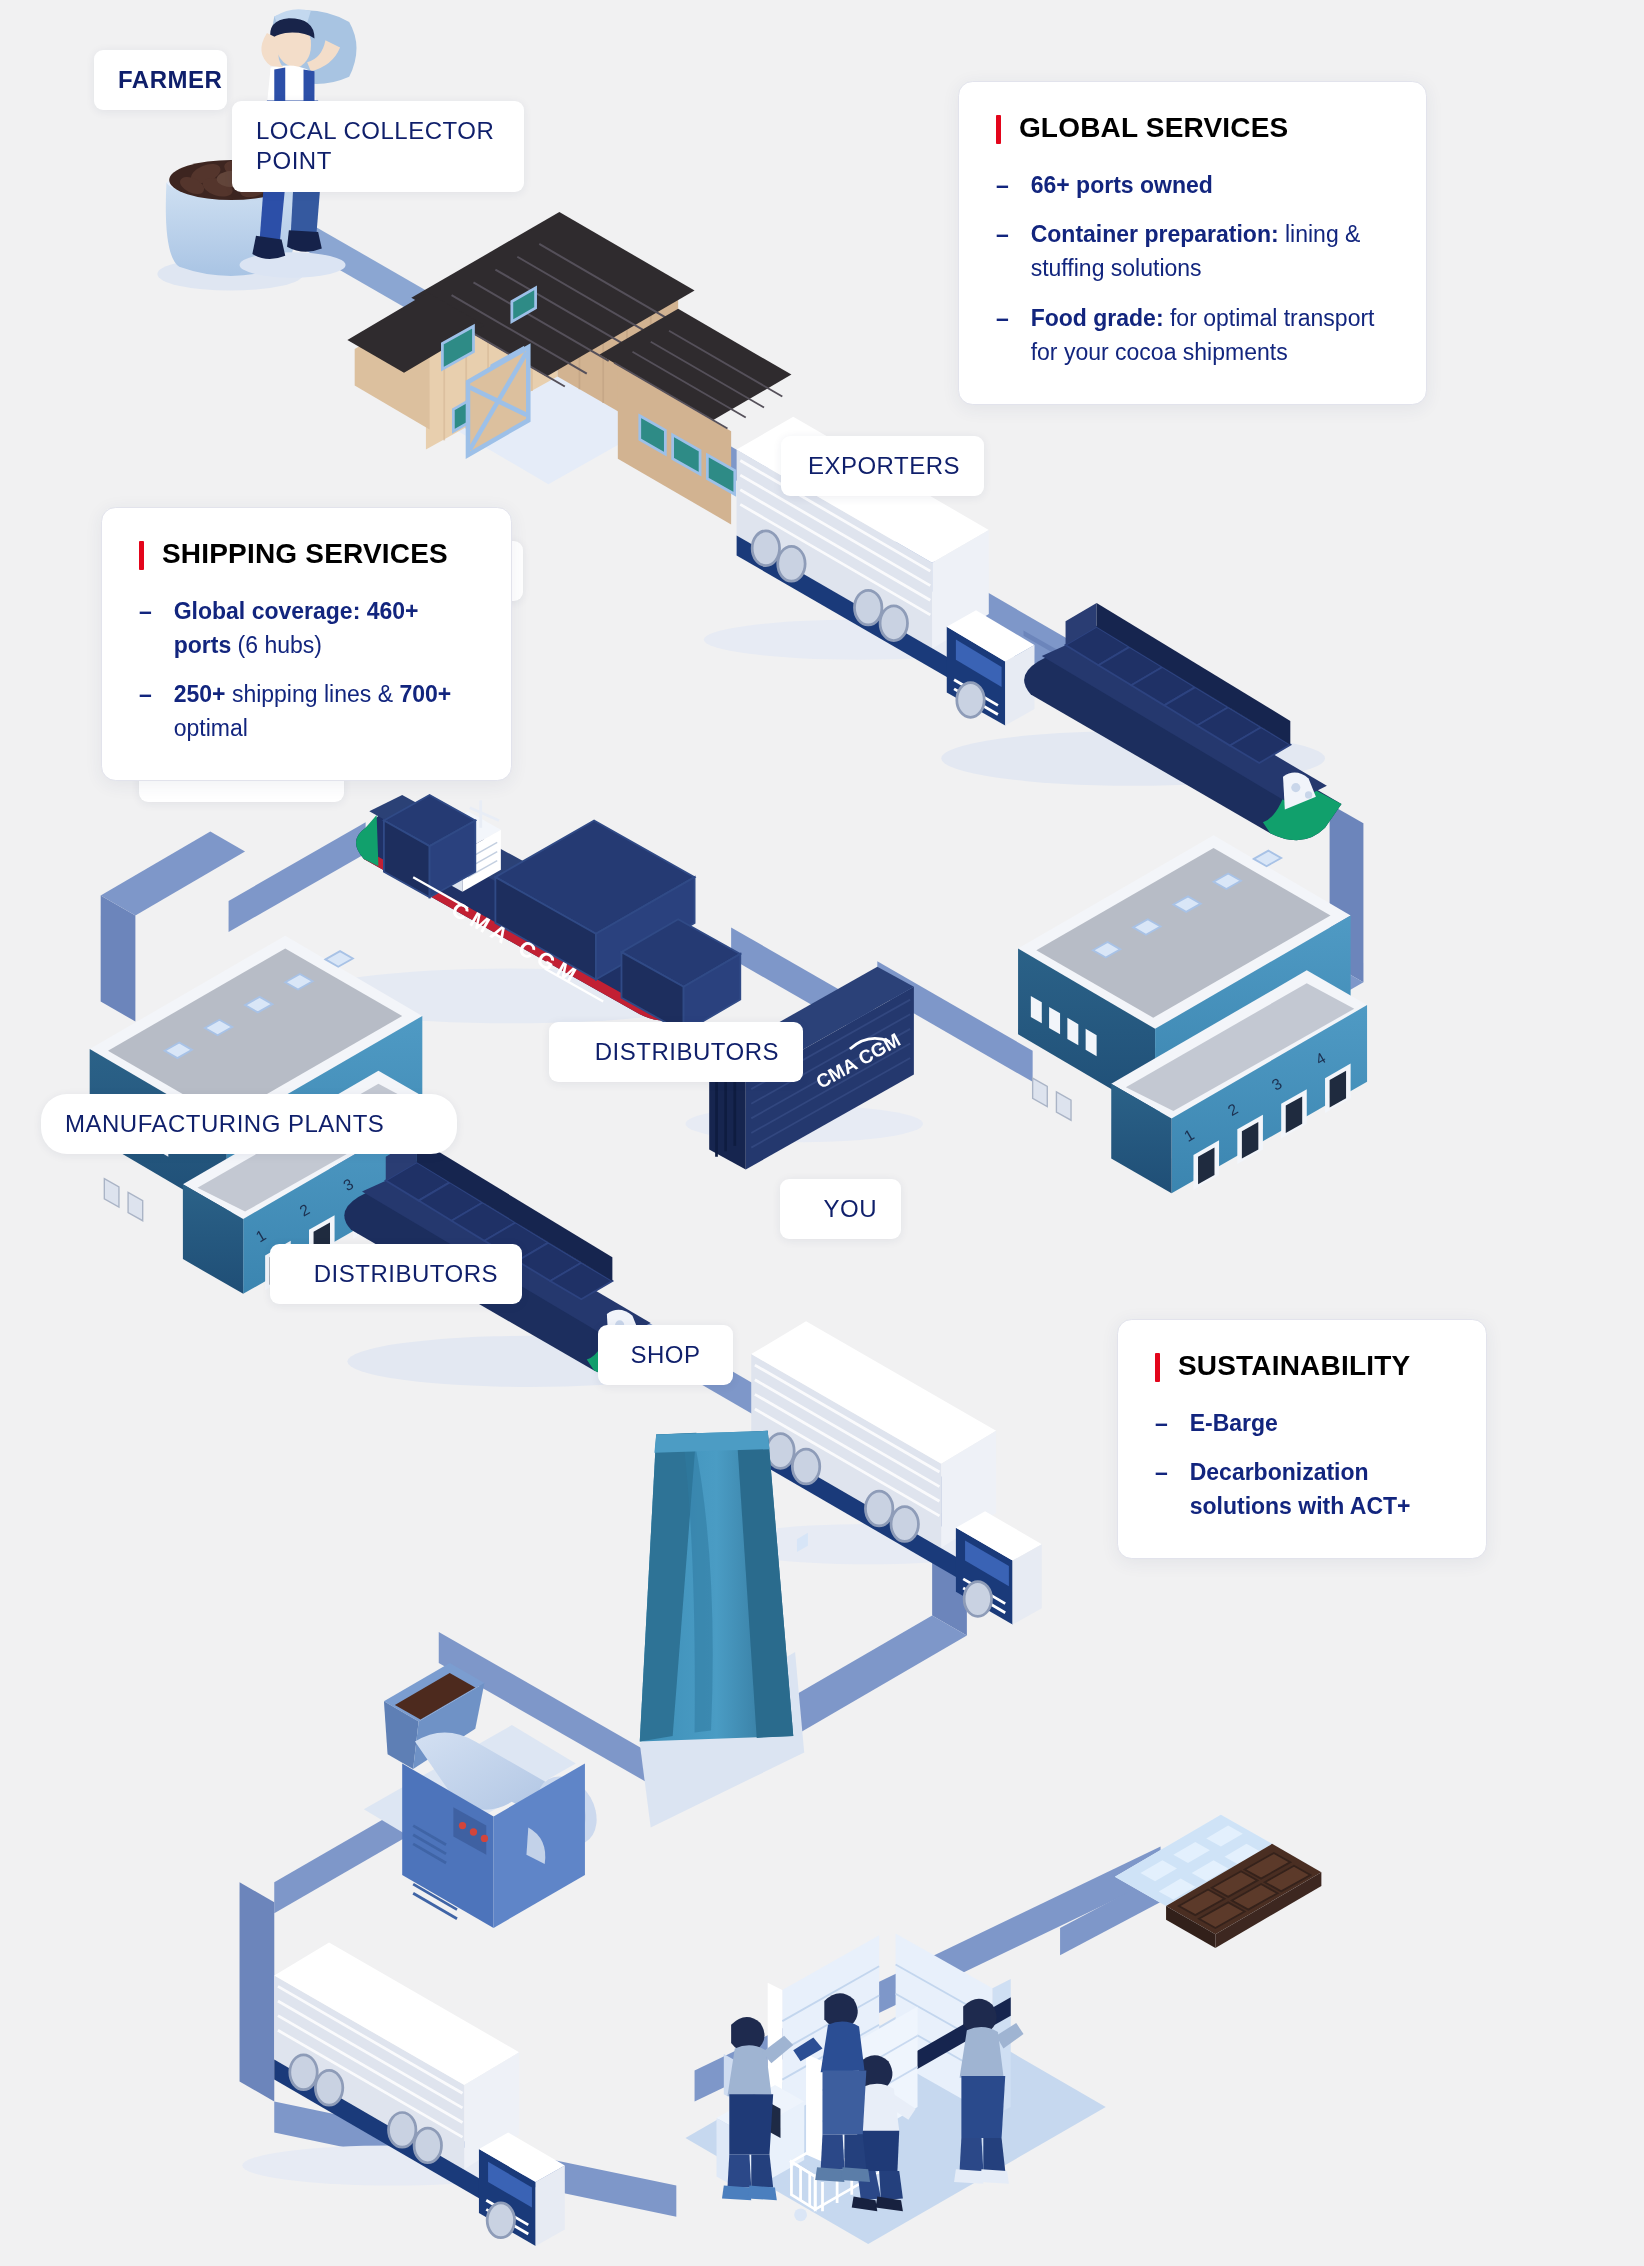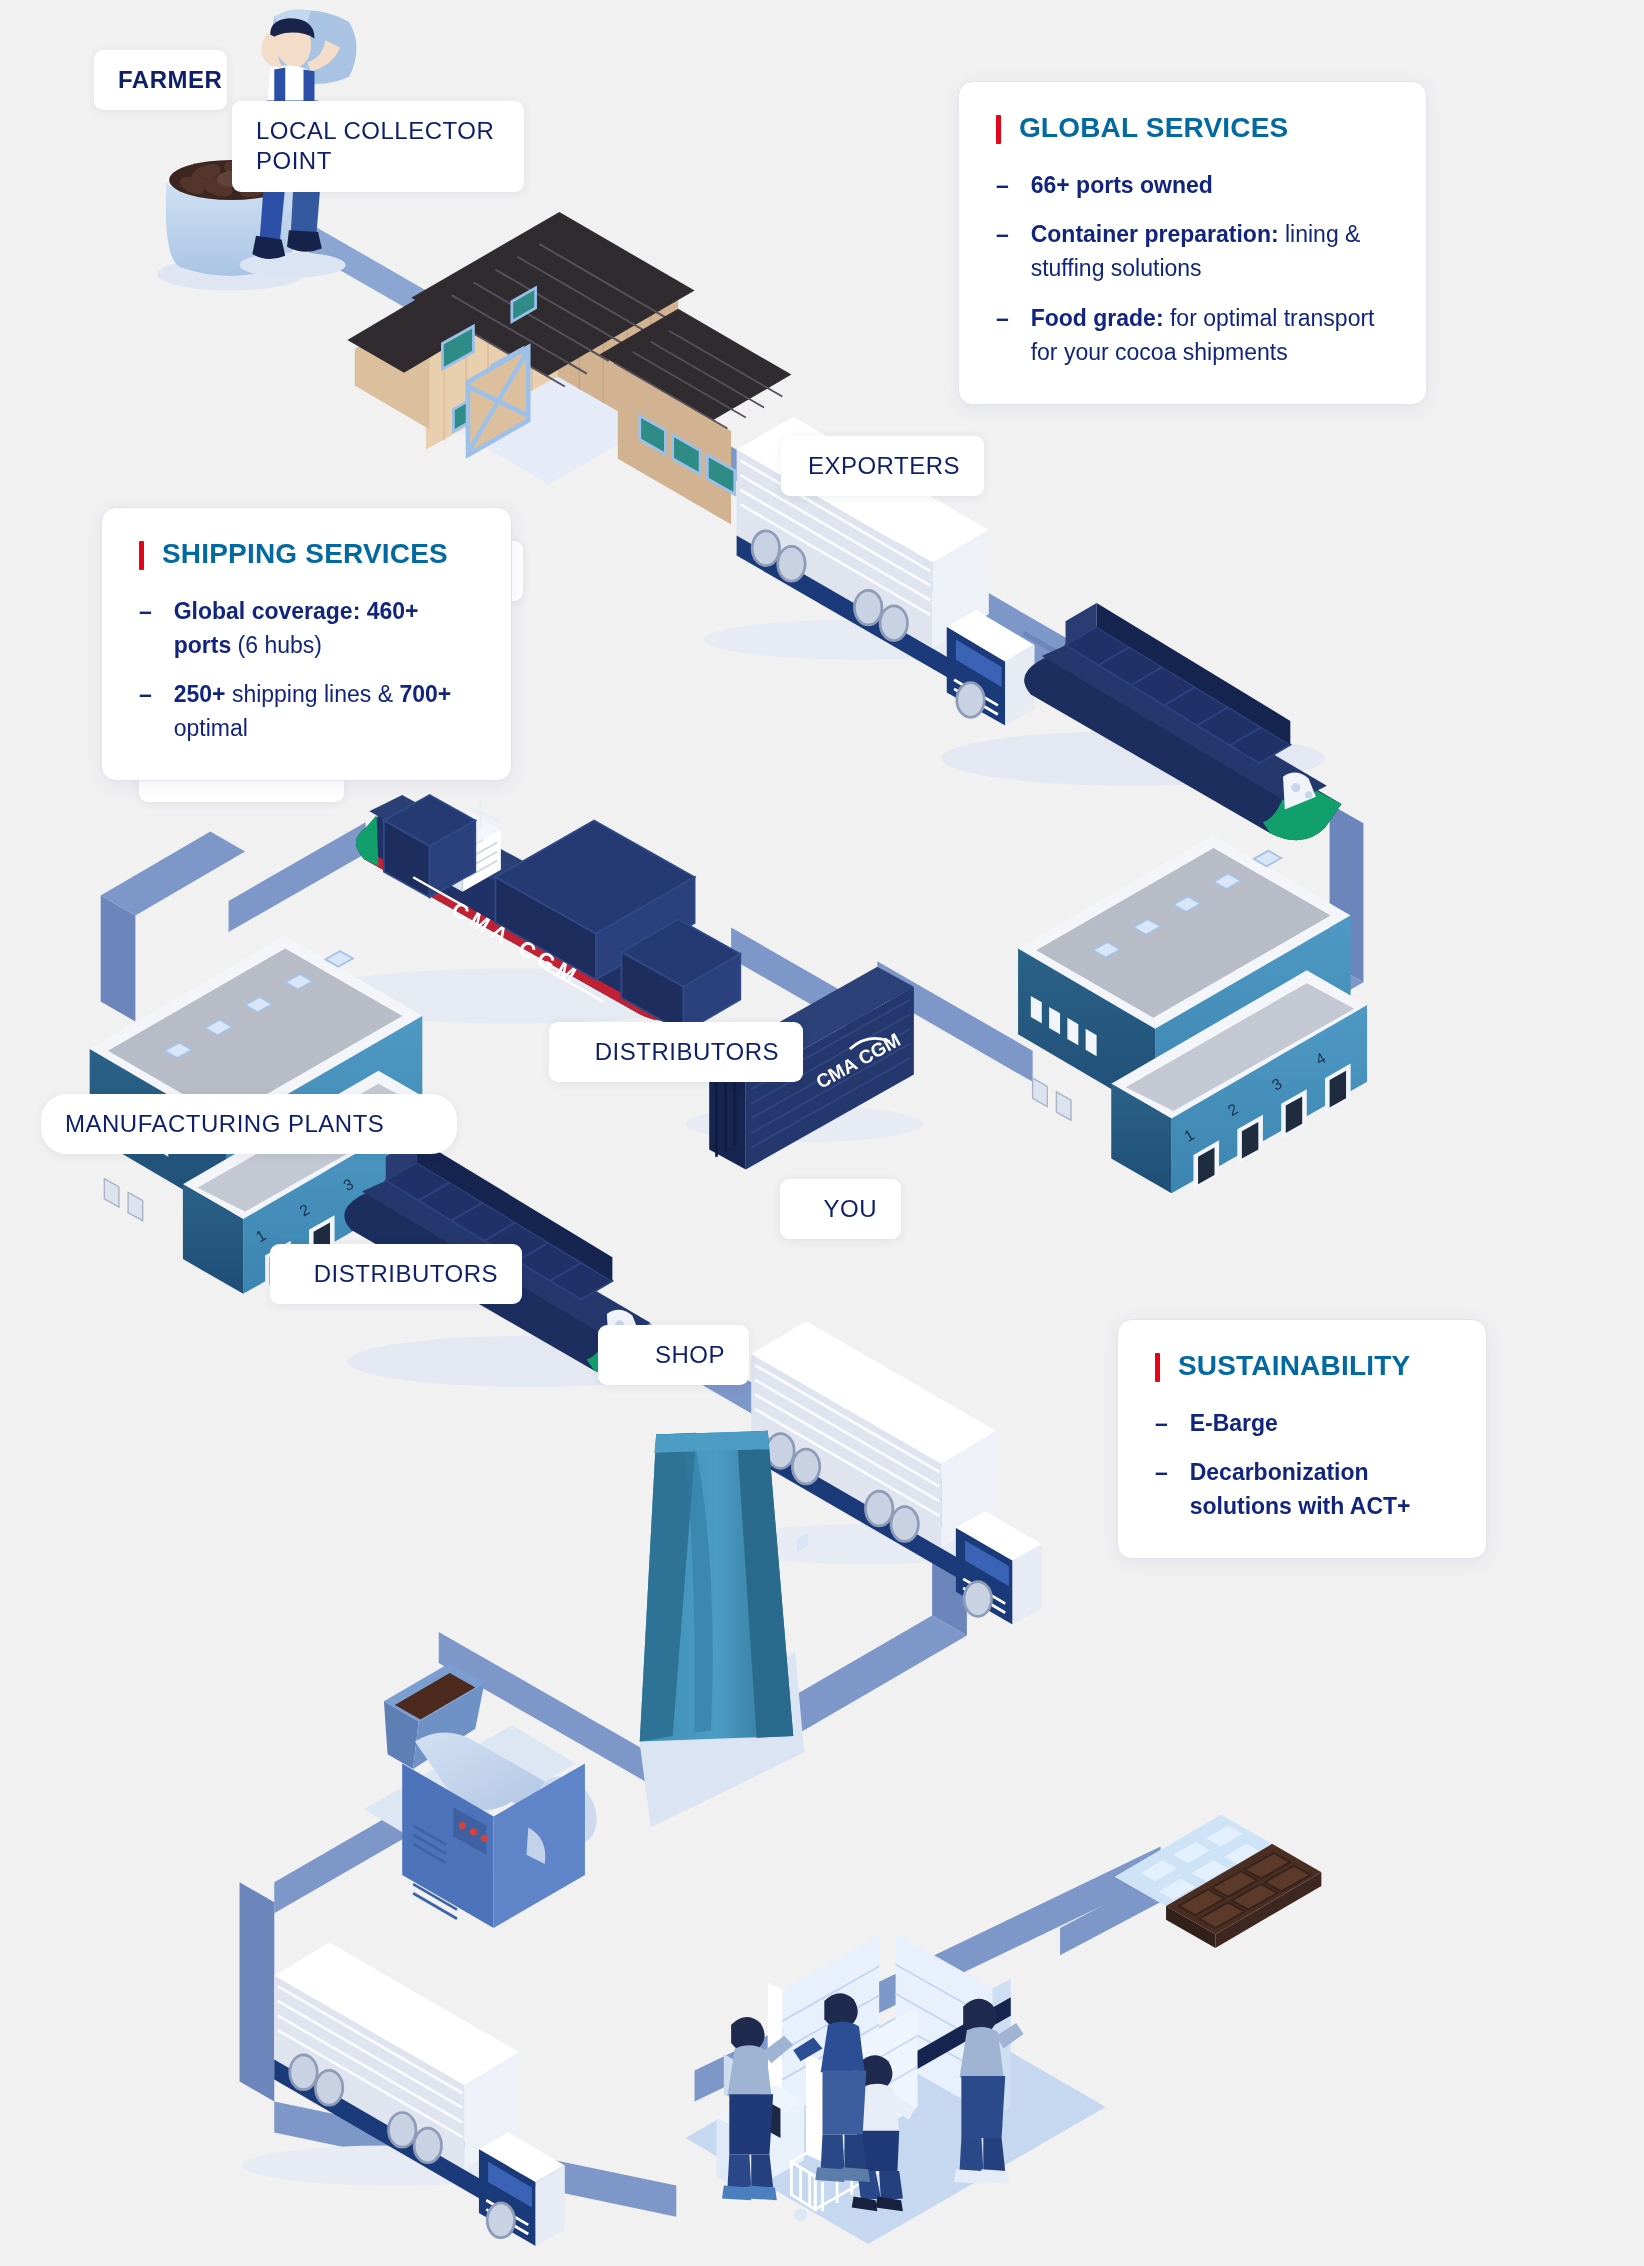--- a/index.html
+++ b/index.html
@@ -37,21 +37,21 @@
     box-shadow: 0 3.7px 18.3px rgba(40,50,100,.07);
     padding: 31px 37px 35px 37px;
     z-index: 50;
   }
   .card-head {
     display: flex; align-items: flex-start; gap: 18.3px;
     margin-bottom: 24px;
   }
   .card-bar { width: 4.6px; height: 29px; background: #e3051b; border-radius: 0.9px; flex: none; margin-top: 1.8px; }
   .card-title {
-    color: #0369a1; font-size: 28px; font-weight: bold; letter-spacing: 0.2px; line-height: 1.05;
+    color: #000000; font-size: 28px; font-weight: bold; letter-spacing: 0.2px; line-height: 1.05;
   }
   .card-list { margin: 0; padding: 0; list-style: none; }
   .card-list li {
     display: flex; gap: 16.4px; align-items: flex-start;
     color: #12257e; font-size: 23px; line-height: 1.48;
     margin-bottom: 15.5px;
   }
   .card-list li:last-child { margin-bottom: 0; }
   .dash { flex: none; color: #12257e; font-weight: bold; width: 18.3px; }
   .li-text b { font-weight: bold; }
@@ -715,21 +715,21 @@
 <div class="node-label" style="left:139px; top:742px; width:205px;">IMPORTERS</div>
 
 <div class="node-label" style="left:549px; top:1022px; width:254px; text-align:right;">DISTRIBUTORS</div>
 
 <div class="node-label" style="left:41px; top:1094px; width:416px;border-radius:26px;">MANUFACTURING PLANTS</div>
 
 <div class="node-label" style="left:780px; top:1179px; width:121px; text-align:right;">YOU</div>
 
 <div class="node-label" style="left:270px; top:1244px; width:252px; text-align:right;">DISTRIBUTORS</div>
 
-<div class="node-label" style="left:598px; top:1325px; width:151px; text-align:right;">SHOP</div>
+<div class="node-label" style="left:598px; top:1325px; width:135px; text-align:center;">SHOP</div>
 
 <div class="info-card" style="left:958px; top:81px; width:469px;">
   <div class="card-head">
     <div class="card-bar"></div>
     <div class="card-title">GLOBAL SERVICES</div>
   </div>
   <ul class="card-list">
     <li>
       <span class="dash">–</span>
       <span class="li-text"><b>66+ ports owned</b><span></span></span>

